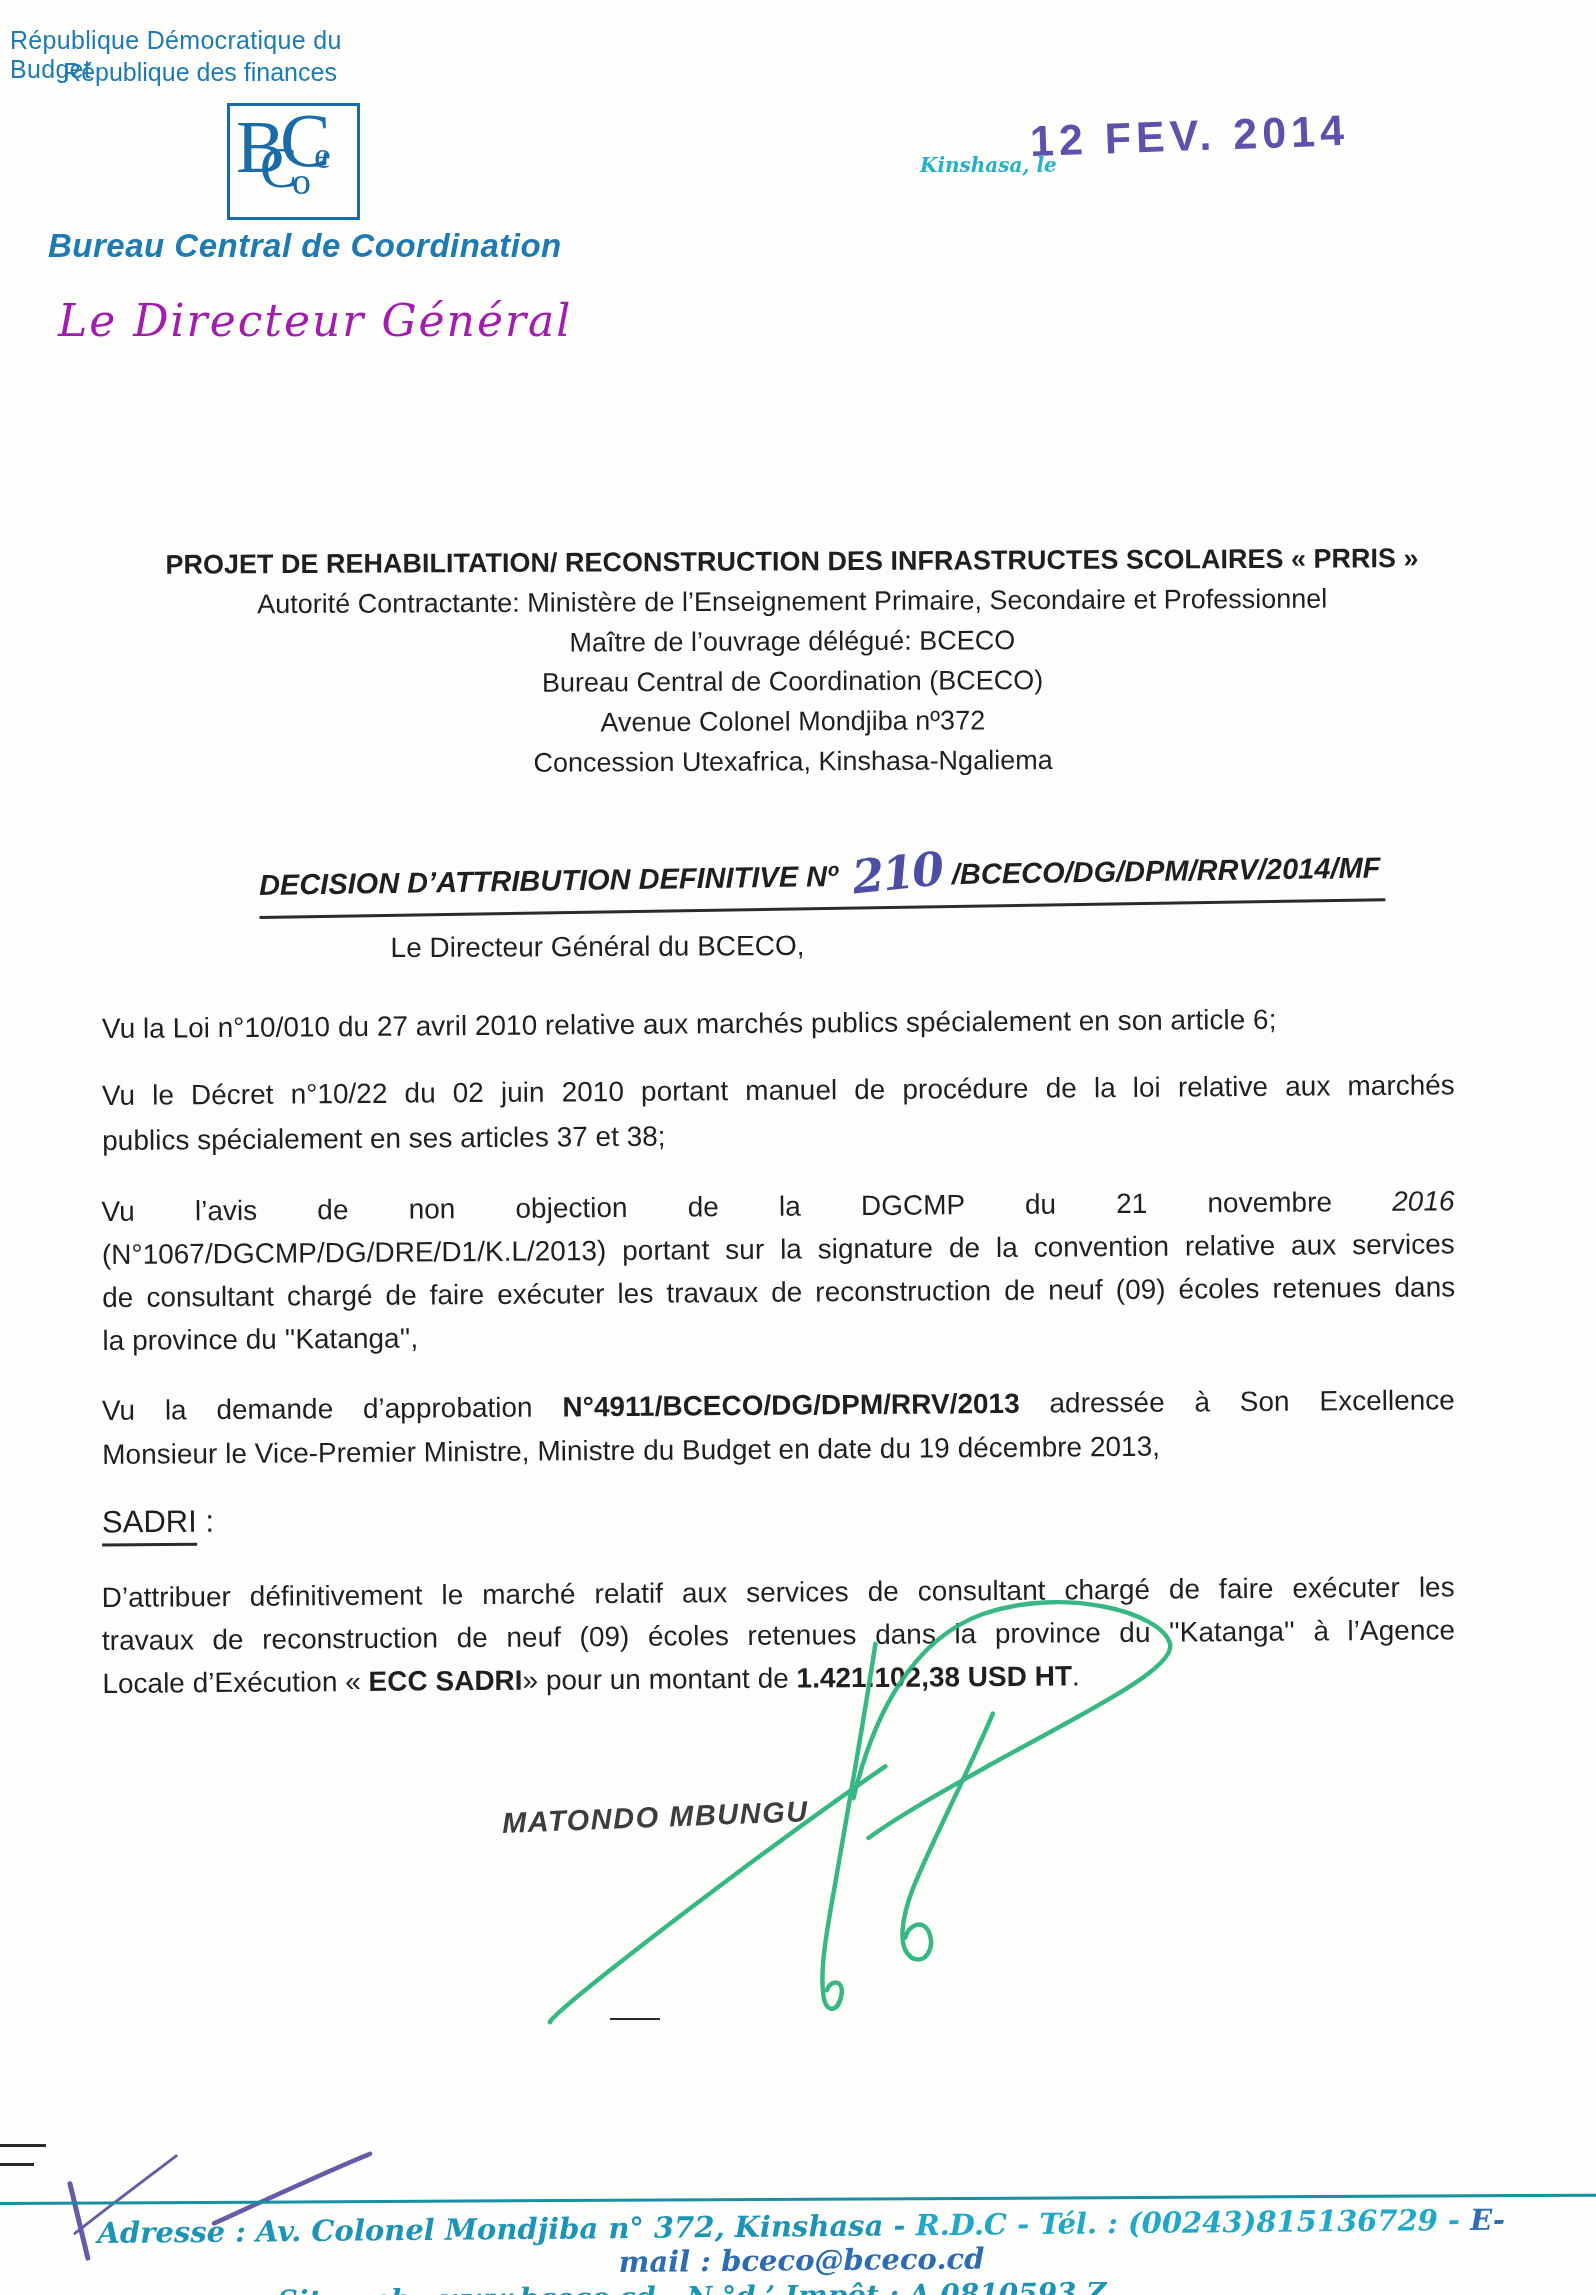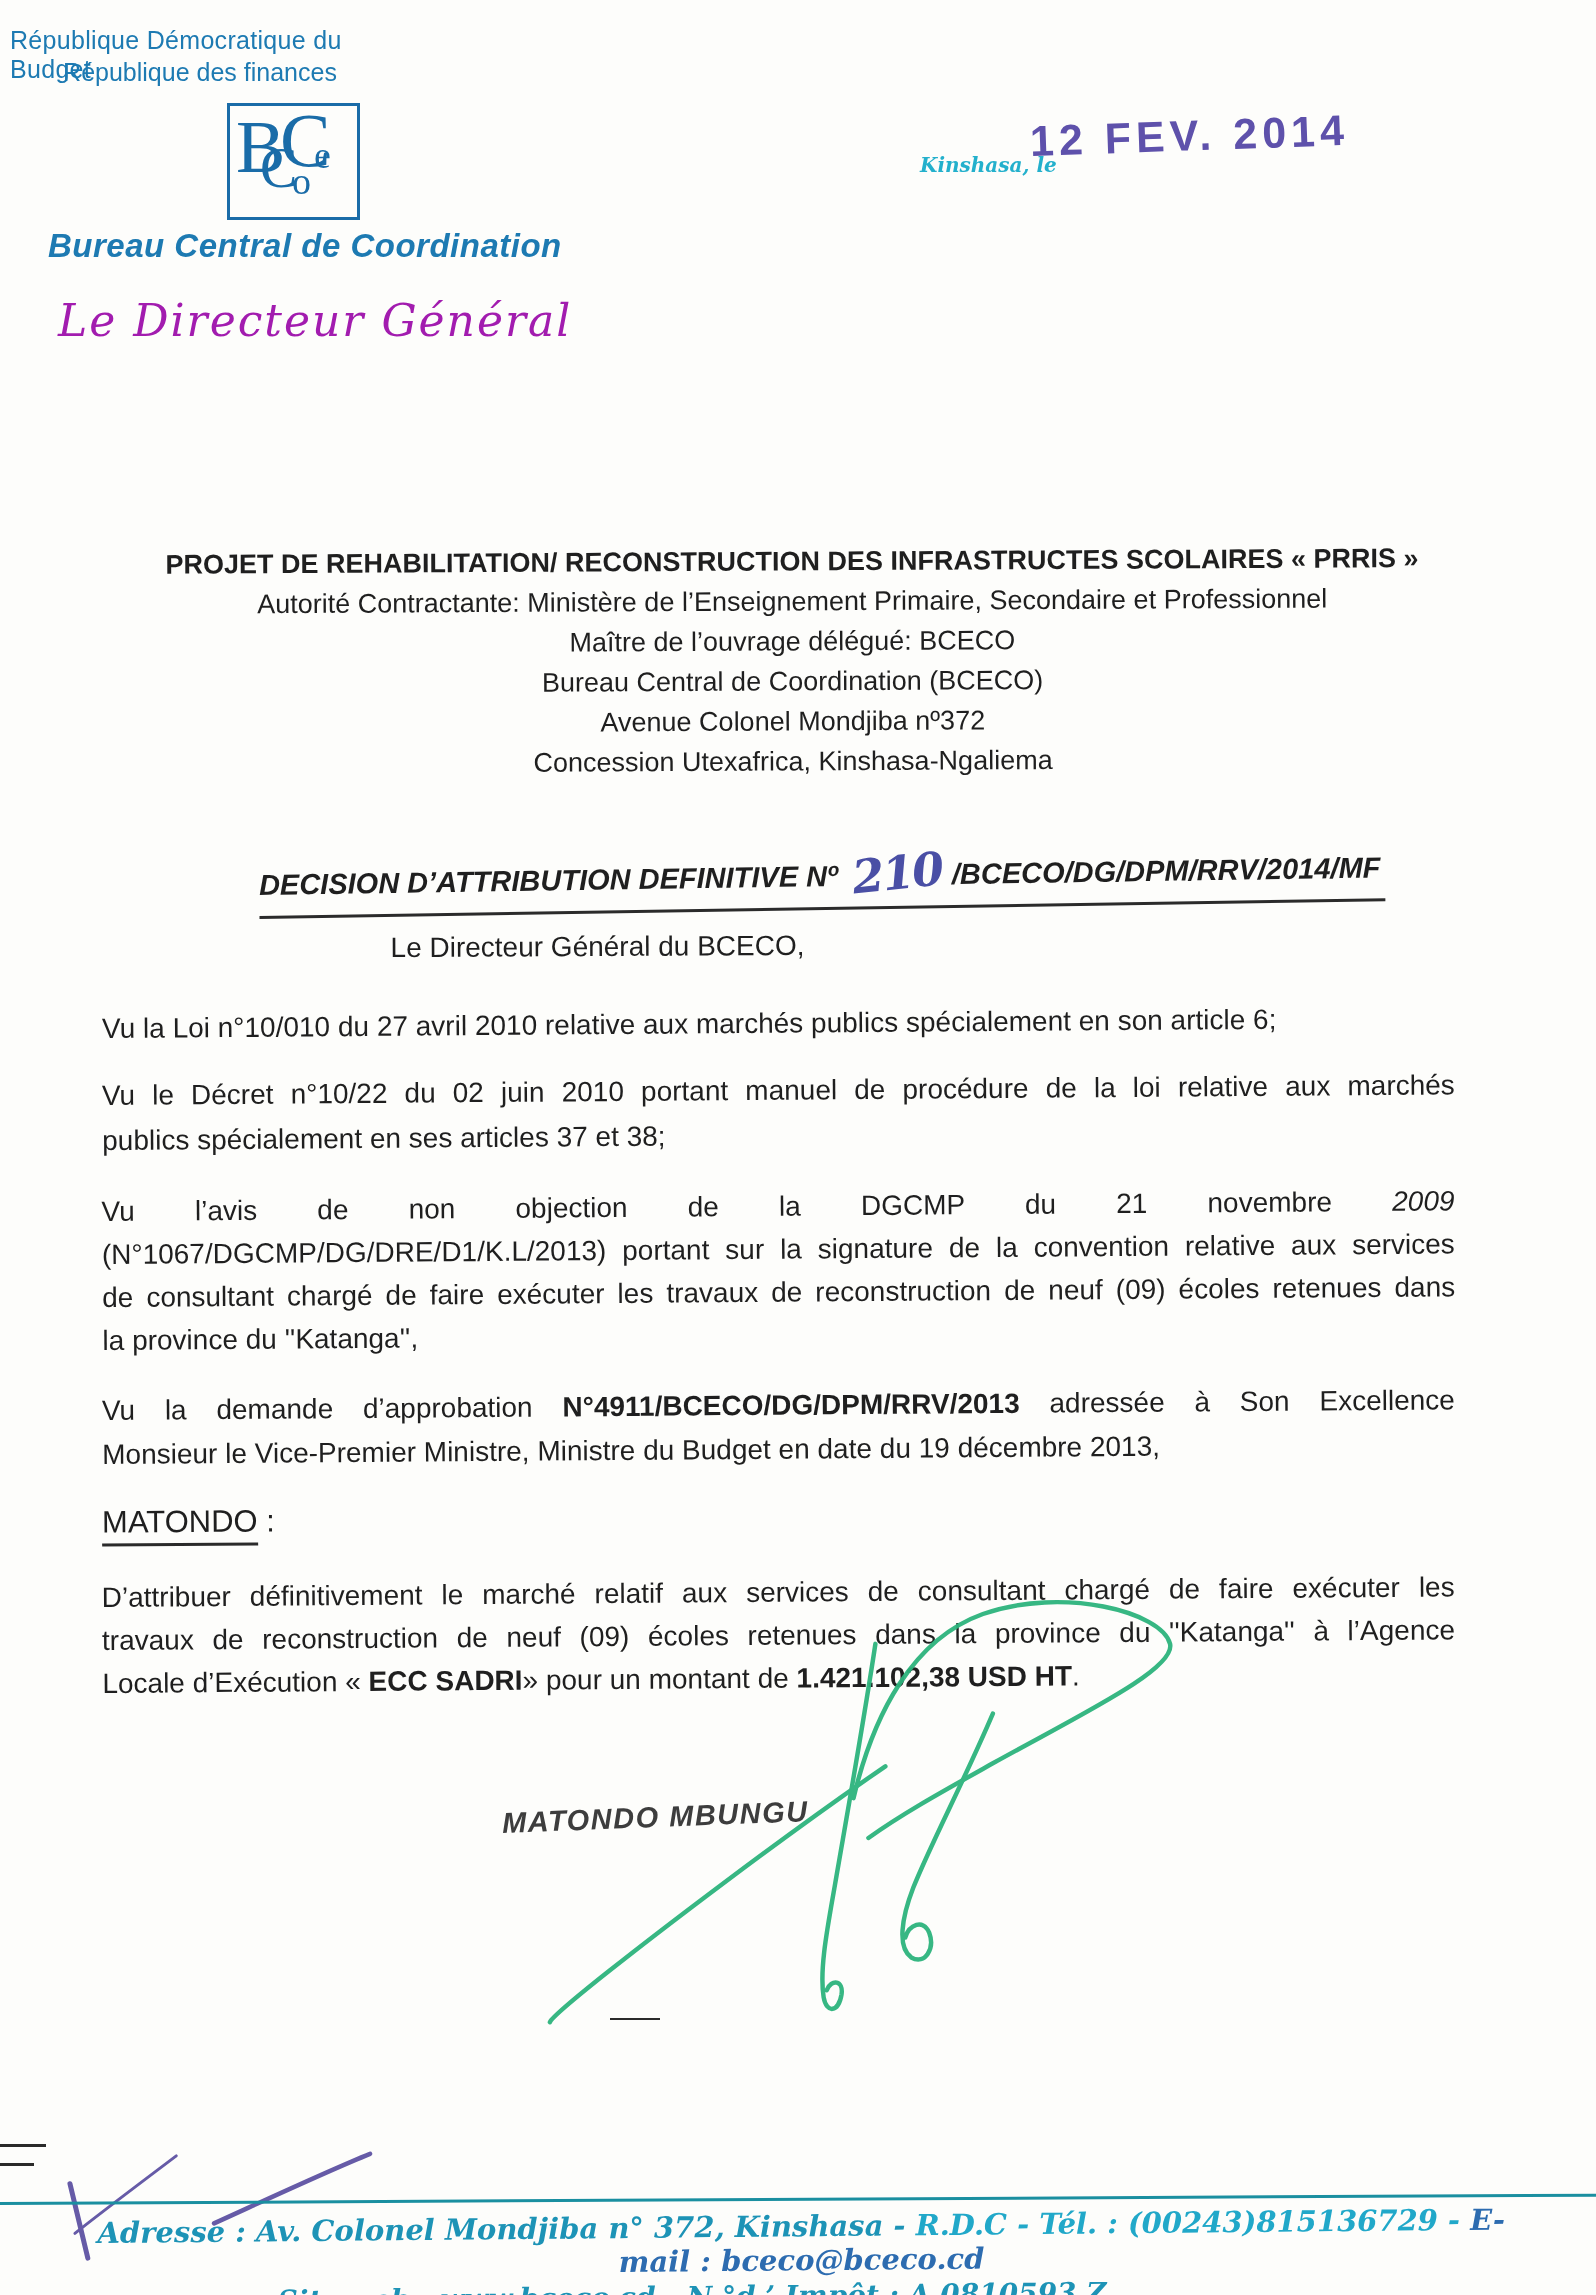--- a/index.html
+++ b/index.html
@@ -102,33 +102,33 @@
 <div class="abs para p-vu1">
   <div>Vu la Loi n°10/010 du 27 avril 2010 relative aux marchés publics spécialement en son article 6;</div>
 </div>
 
 <div class="abs para p-vu2">
   <div class="jline">Vu le Décret n°10/22 du 02 juin 2010 portant manuel de procédure de la loi relative aux marchés</div>
   <div>publics spécialement en ses articles 37 et 38;</div>
 </div>
 
 <div class="abs para p-vu3">
-  <div class="jline"><span>Vu l’avis de non objection de la DGCMP du 21 novembre</span> <span class="i">2009</span></div>
+  <div class="jline"><span>Vu l’avis de non objection de la DGCMP du 21 novembre</span> <span class="i">2016</span></div>
   <div class="jline">(N°1067/DGCMP/DG/DRE/D1/K.L/2013) portant sur la signature de la convention relative aux services</div>
   <div class="jline">de consultant chargé de faire exécuter les travaux de reconstruction de neuf (09) écoles retenues dans</div>
   <div>la province du ''Katanga'',</div>
 </div>
 
 <div class="abs para p-vu4">
   <div class="jline"><span>Vu la demande d’approbation </span><span class="b">N°4911/BCECO/DG/DPM/RRV/2013</span><span> adressée à Son Excellence</span></div>
   <div>Monsieur le Vice-Premier Ministre, Ministre du Budget en date du 19 décembre 2013,</div>
 </div>
 
 <div class="abs decide">
-  <span class="u">MATONDO</span><span> :</span>
+  <span class="u">SADRI</span><span> :</span>
 </div>
 
 <div class="abs para p-award">
   <div class="jline">D’attribuer définitivement le marché relatif aux services de consultant chargé de faire exécuter les</div>
   <div class="jline">travaux de reconstruction de neuf (09) écoles retenues dans la province du ''Katanga'' à l’Agence</div>
   <div><span>Locale d’Exécution « </span><span class="b">ECC SADRI</span><span>» pour un montant de </span><span class="b">1.421.102,38 USD HT</span><span>.</span></div>
 </div>
 
 <div class="abs signer">MATONDO MBUNGU</div>
 

